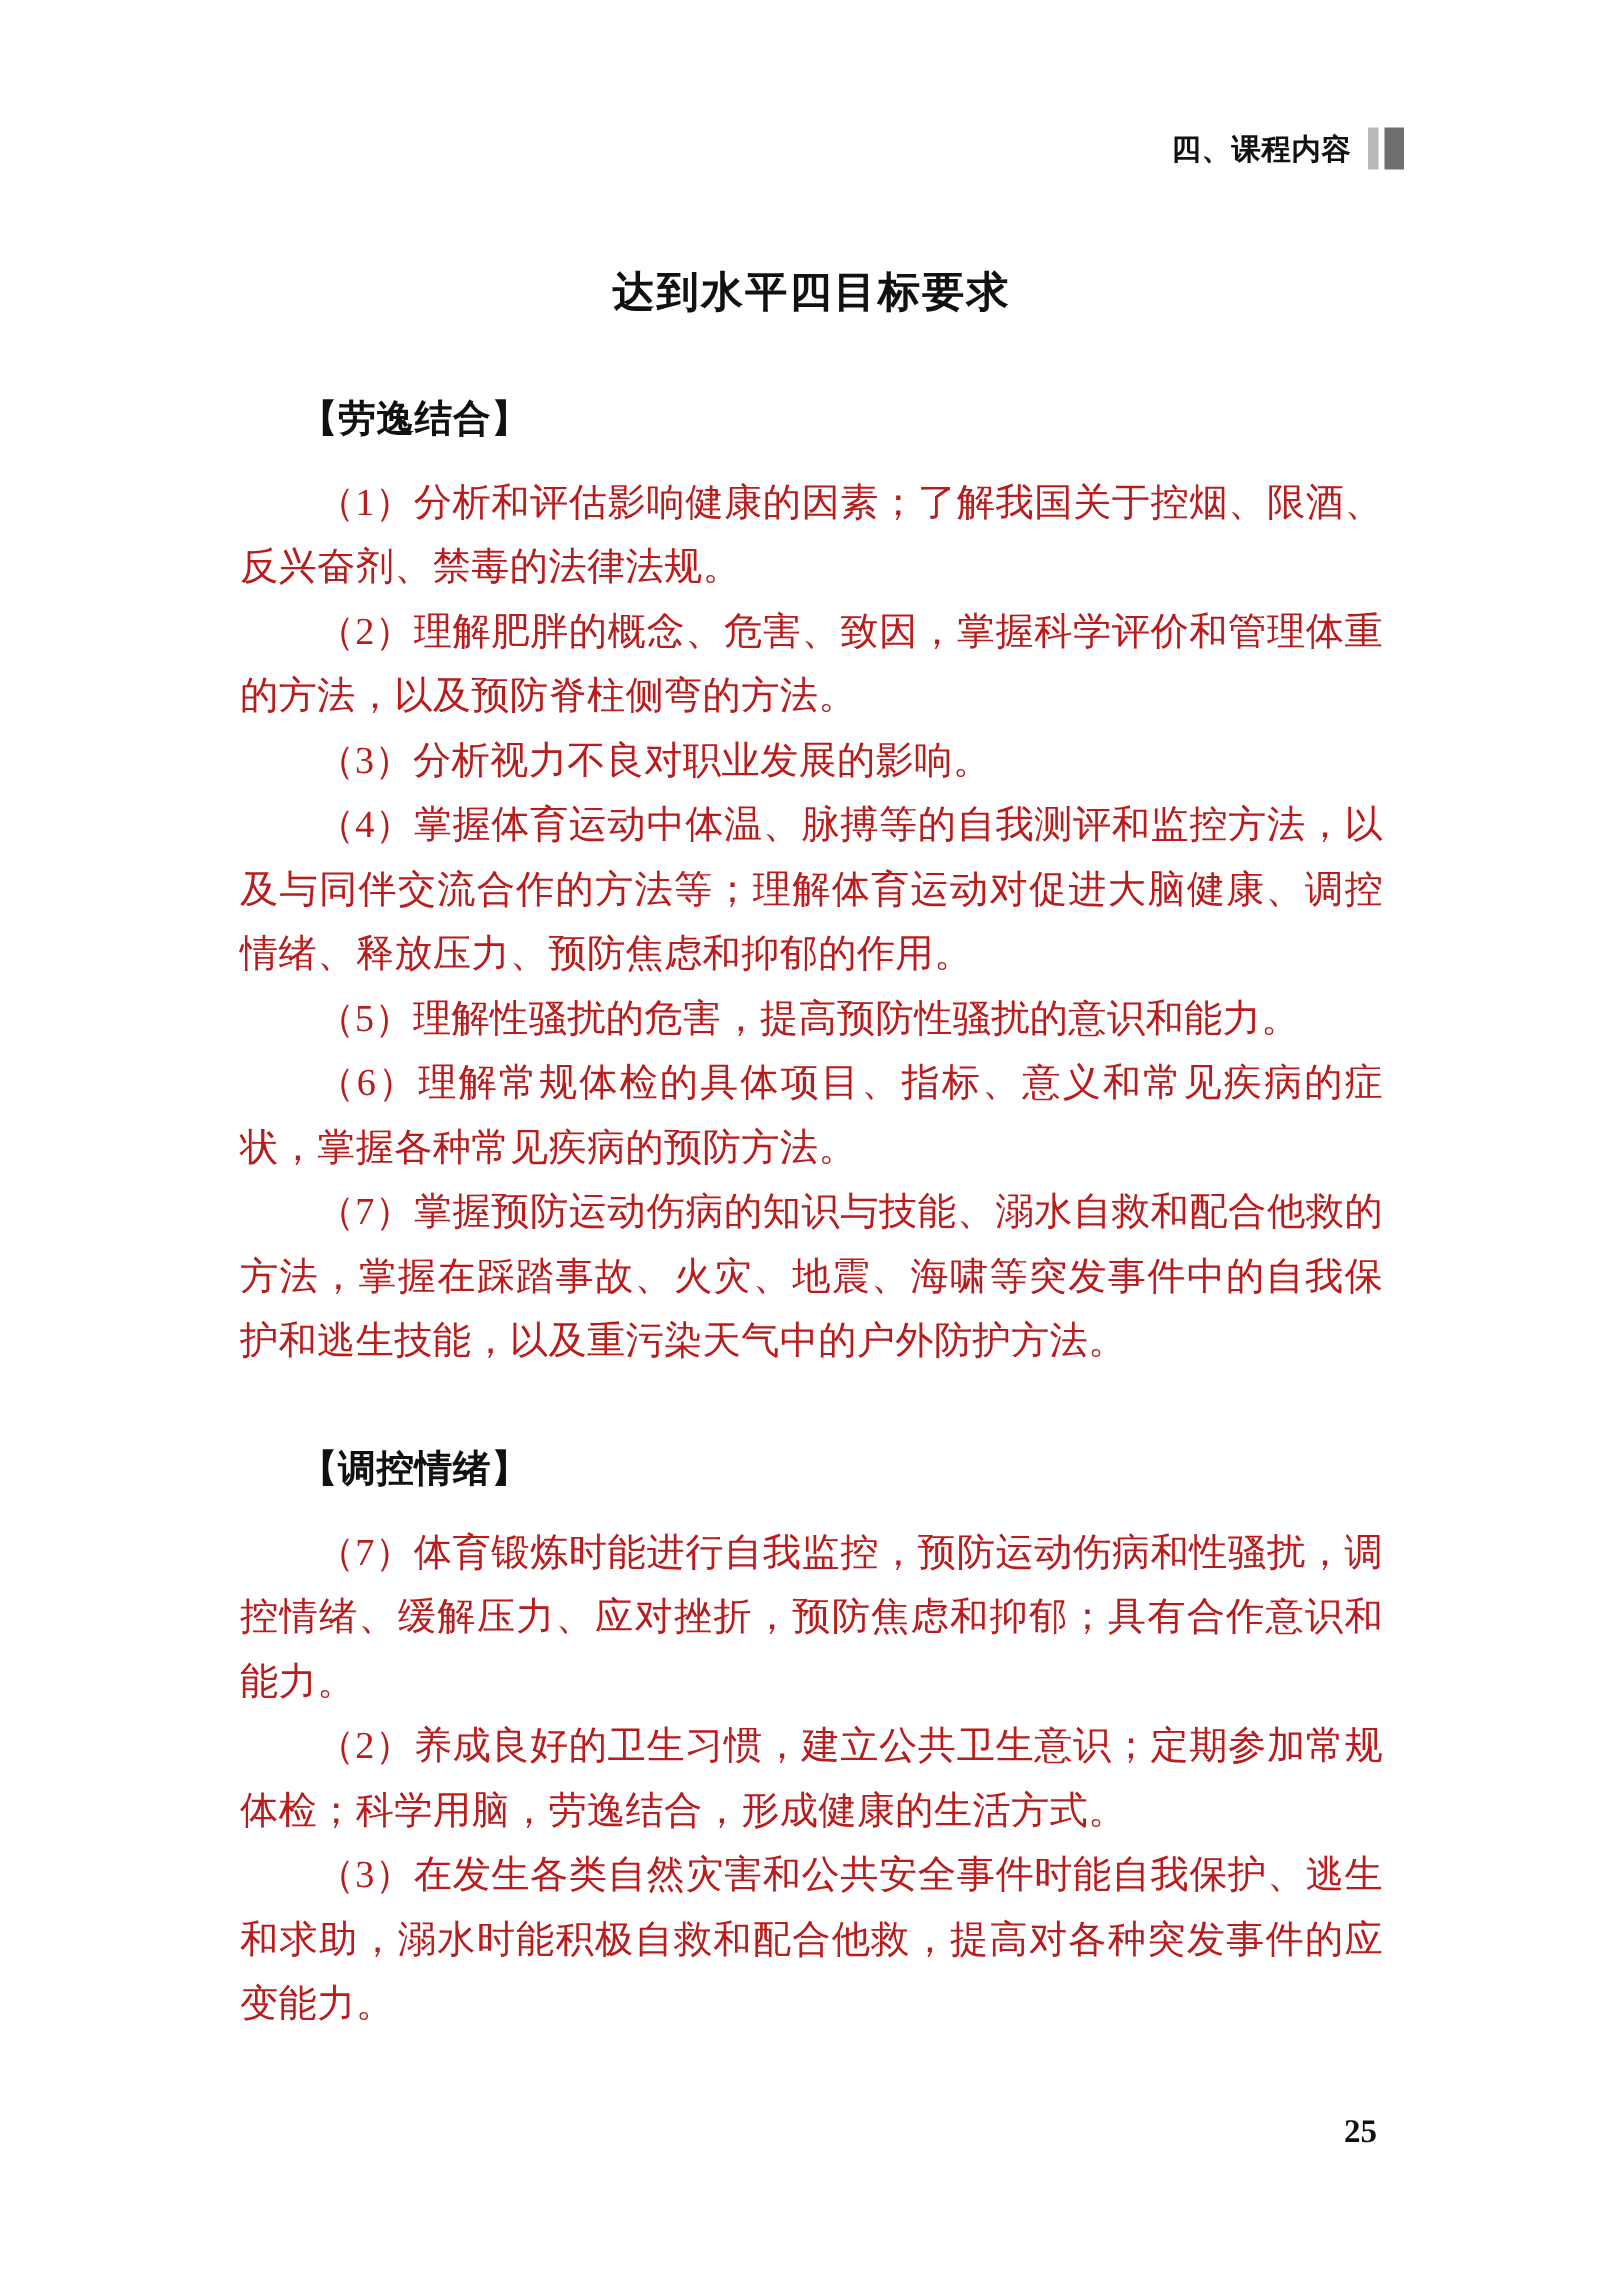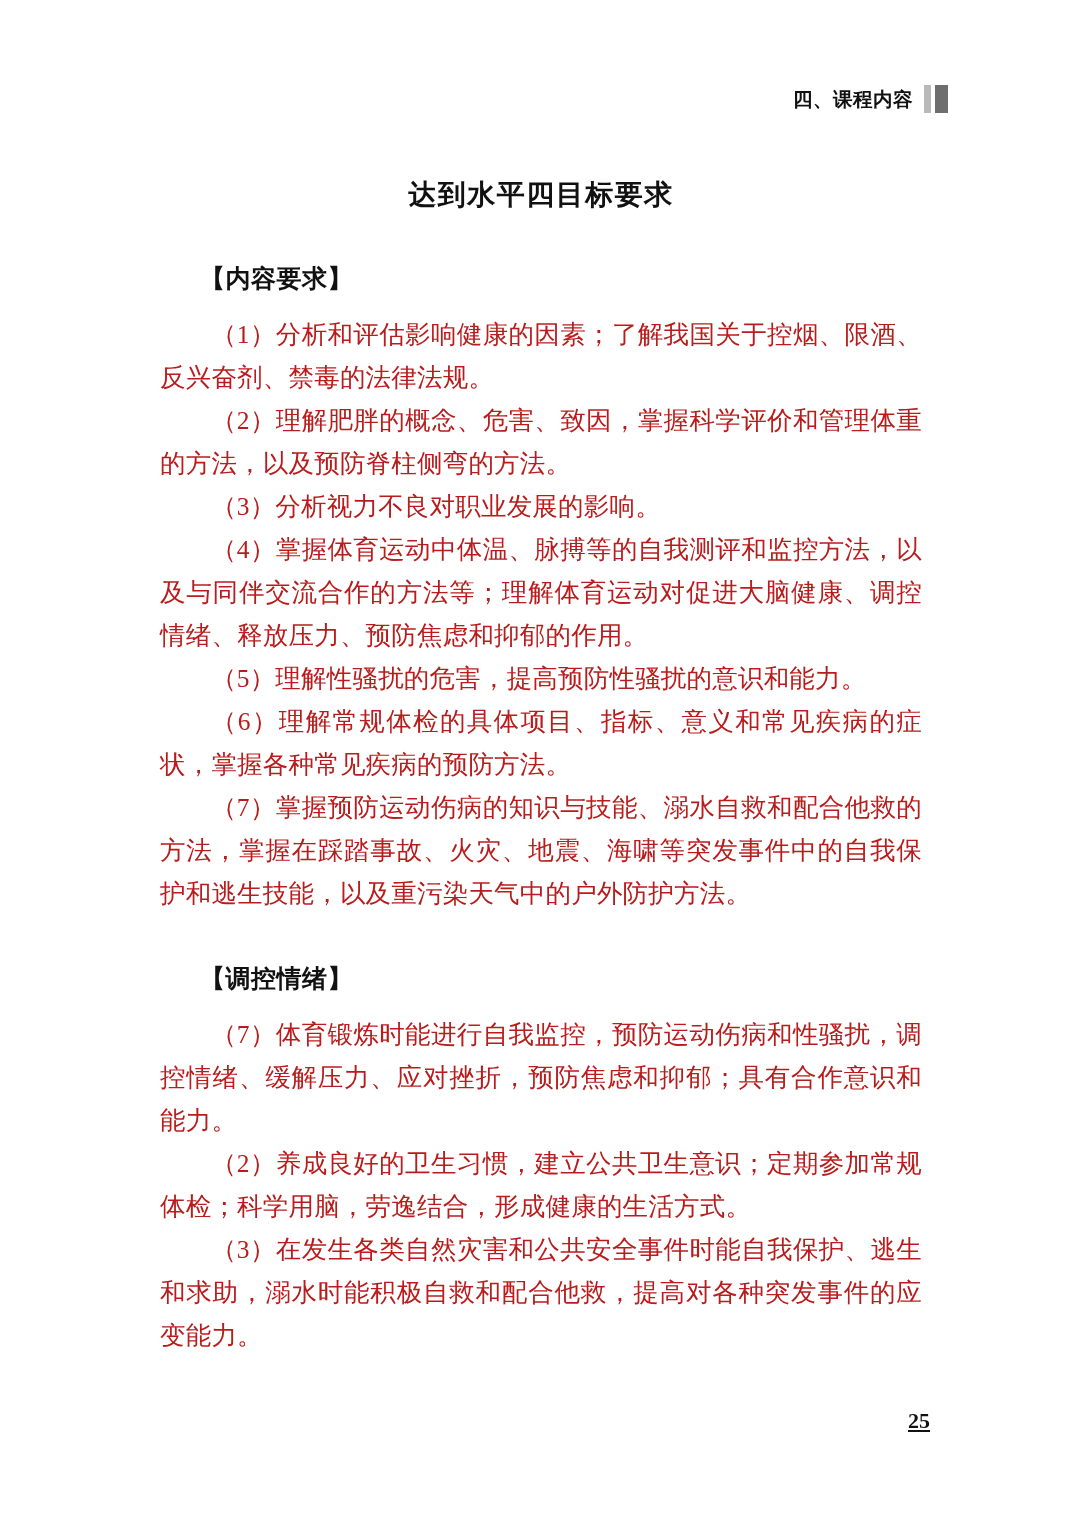--- a/index.html
+++ b/index.html
@@ -13,21 +13,21 @@
     position: relative;
     font-family: "Liberation Serif", "DejaVu Serif", serif;
     color: #1a1a1a;
     overflow: hidden;
   }
 
   
   #running-header {
     position: absolute;
     top: 82px;
-    right: 132px;
+    right: 144px;
     display: flex;
     align-items: center;
     gap: 9px;
     height: 34px;
   }
   #running-header .header-text {
     font-family: "DejaVu Serif", "Liberation Serif", serif;
     font-weight: 700;
     font-size: 19.5px;
     letter-spacing: 0.5px;
@@ -97,45 +97,44 @@
     color: #b91c1c;
     text-align: justify;
     text-justify: inter-character;
     text-indent: 51px;
     word-break: break-all;
   }
 
   
   #folio {
     position: absolute;
-    right: 150px;
+    right: 162px;
     bottom: 92px;
     font-family: "Liberation Serif", "DejaVu Serif", serif;
     font-weight: 700;
     font-size: 22px;
     color: #111111;
-    text-decoration: underline;
   }
 </style>
 </head>
 <body>
 
 <div id="running-header">
   <span class="header-text">四、课程内容</span>
   <span class="bars">
     <span class="bar-light" style="background: rgb(185, 185, 185);"></span>
     <span class="bar-dark" style="background: rgb(110, 110, 110);"></span>
   </span>
 </div>
 
 <div id="page-body">
 
   <h1 class="doc-title">达到水平四目标要求</h1>
 
-  <h2 class="section-head">【内容要求】</h2>
+  <h2 class="section-head">【劳逸结合】</h2>
   <div class="para-group">
     <p class="body-para">（1）分析和评估影响健康的因素；了解我国关于控烟、限酒、反兴奋剂、禁毒的法律法规。</p>
     <p class="body-para">（2）理解肥胖的概念、危害、致因，掌握科学评价和管理体重的方法，以及预防脊柱侧弯的方法。</p>
     <p class="body-para">（3）分析视力不良对职业发展的影响。</p>
     <p class="body-para">（4）掌握体育运动中体温、脉搏等的自我测评和监控方法，以及与同伴交流合作的方法等；理解体育运动对促进大脑健康、调控情绪、释放压力、预防焦虑和抑郁的作用。</p>
     <p class="body-para">（5）理解性骚扰的危害，提高预防性骚扰的意识和能力。</p>
     <p class="body-para">（6）理解常规体检的具体项目、指标、意义和常见疾病的症状，掌握各种常见疾病的预防方法。</p>
     <p class="body-para">（7）掌握预防运动伤病的知识与技能、溺水自救和配合他救的方法，掌握在踩踏事故、火灾、地震、海啸等突发事件中的自我保护和逃生技能，以及重污染天气中的户外防护方法。</p>
   </div>
 

